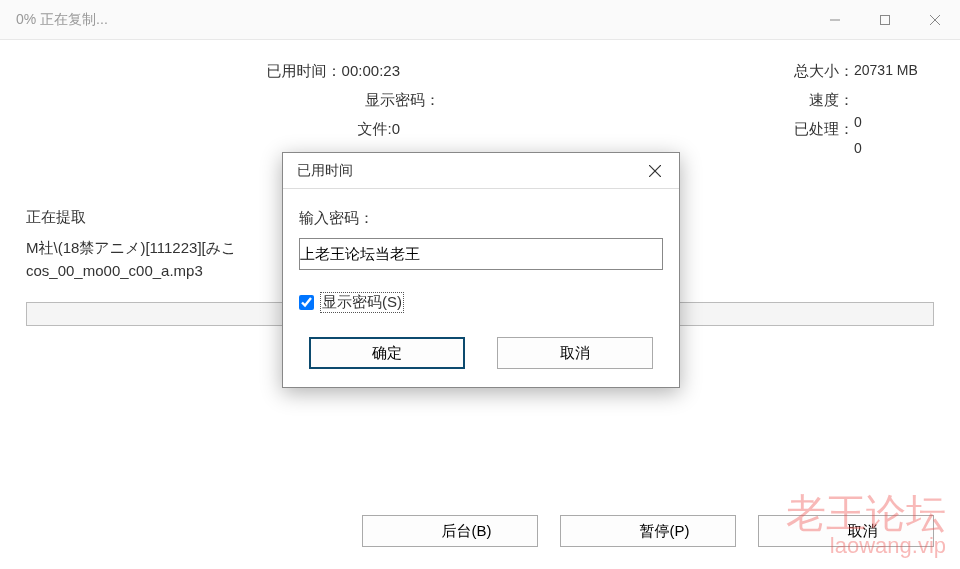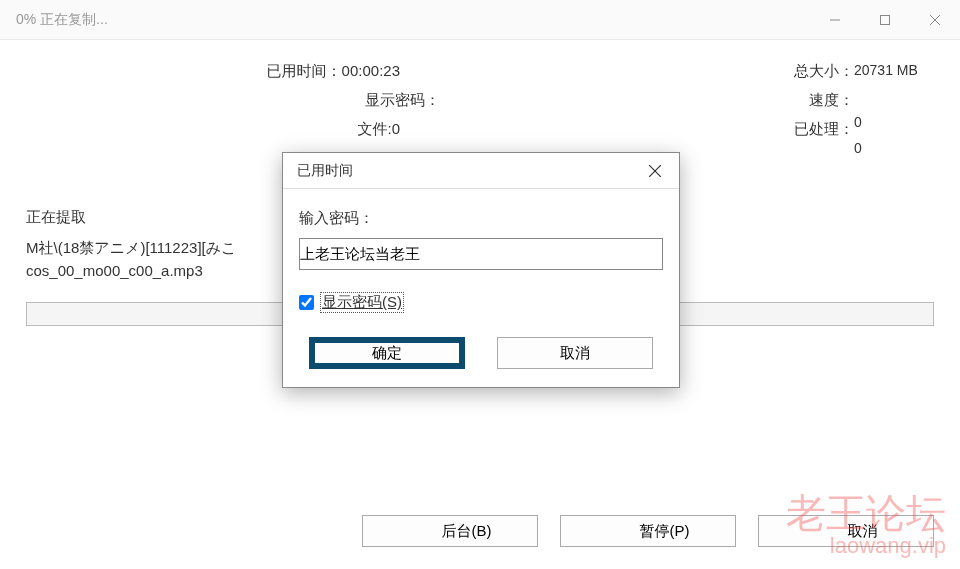--- a/index.html
+++ b/index.html
@@ -162,21 +162,20 @@
       padding: 4px 0;
       font-size: 15px;
       font-family: inherit;
       border: 1px solid #888;
     }
     .modal-checkbox-row {
       margin-top: 22px;
       display: flex;
       align-items: center;
       gap: 6px;
-      text-decoration: underline;
     }
     .modal-checkbox-row input[type=checkbox] {
       width: 15px;
       height: 15px;
     }
     .modal-btns {
       margin-top: 24px;
       display: flex;
       gap: 32px;
       justify-content: center;
@@ -184,21 +183,21 @@
     .modal-btn {
       width: 156px;
       height: 32px;
       border: 1px solid #aaa;
       background: #fdfdfd;
       font-size: 15px;
       font-family: inherit;
       cursor: pointer;
     }
     .modal-btn.primary {
-      border: 6px solid #0c4a6e;
+      border: 2px solid #0c4a6e;
     }
     .checkbox-label {
       font-size: 15px;
       border: 1px dotted transparent;
     }
     .checkbox-label.focused {
       border: 1px dotted #555;
       padding: 0 1px;
     }
   </style>

